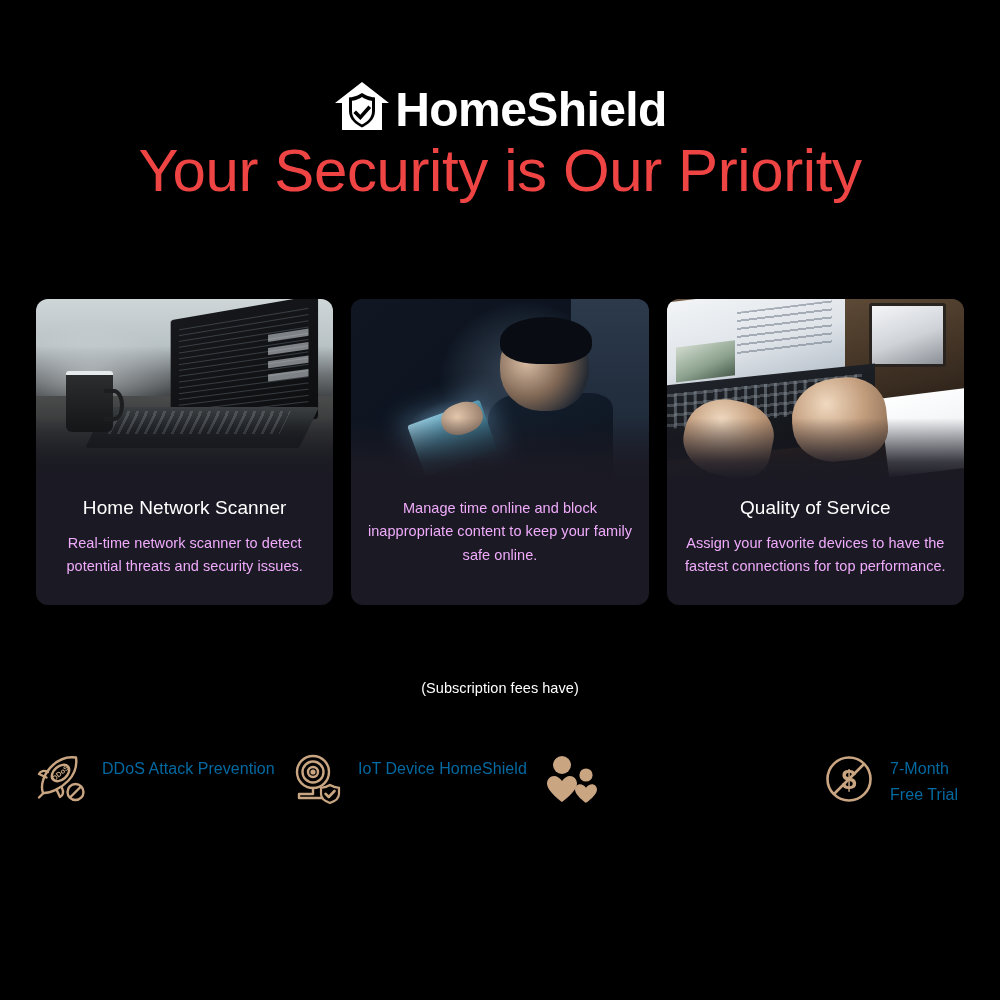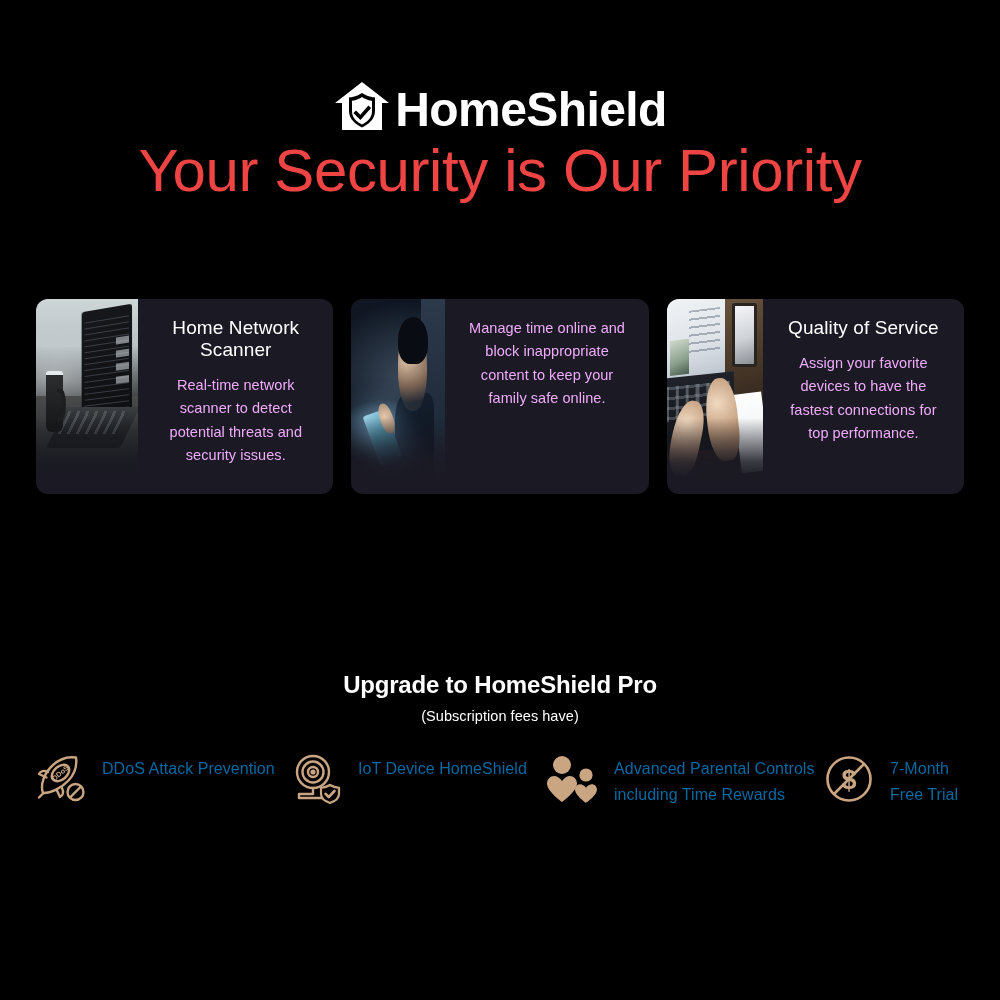--- a/index.html
+++ b/index.html
@@ -27,21 +27,21 @@
     font-weight:normal; letter-spacing:-0.4px; line-height:1.1;
   }
 
   
   .cards {
     position:absolute; top:299px; left:36px;
     width:928px; display:flex; gap:18px;
   }
   .card {
     width:333px; border-radius:12px; overflow:hidden;
-    background:#1b1a24; display:flex; flex-direction:row;
+    background:#1b1a24; display:flex; flex-direction:column;
   }
   .card-photo { position:relative; width:100%; height:180px; overflow:hidden; }
 
   
   .photo-laptop {
     background:
       radial-gradient(ellipse 120px 70px at 18% 42%, rgba(225,230,232,.50), transparent 70%),
       linear-gradient(180deg,#cfd6d8 0%,#b9c2c5 26%,#6d7275 42%,#2d3032 60%,#1a1c1d 100%);
   }
   .photo-laptop .desk {
@@ -269,21 +269,20 @@
         <div class="photo-fade"></div>
       </div>
       <div class="card-body">
         <div class="card-title">Quality of Service</div>
         <div class="card-desc">Assign your favorite devices to have the fastest connections for top performance.</div>
       </div>
     </div>
   </div>
 
   <div class="pro">
-    <div class="pro-title">Upgrade to HomeShield Pro</div>
     <div class="pro-sub">(Subscription fees have)</div>
   </div>
 
   <div class="perks">
 
     <div class="perk">
       <span>
         <svg class="perk-icon" viewBox="0 0 54 54" xmlns="http://www.w3.org/2000/svg">
           <g fill="none" stroke="#c9a582" stroke-width="2.4" stroke-linejoin="round" stroke-linecap="round">
             <path d="M9 41 C6 33 10 21 19 13 C26 6.5 35 4.5 42 5.5 C43 12.5 41 21.5 34.5 28.5 C26.5 37 15.5 41.5 9 41 Z"></path>
@@ -323,21 +322,20 @@
       <span>
         <svg class="perk-icon" viewBox="0 0 54 54" xmlns="http://www.w3.org/2000/svg">
           <g fill="#c9a582">
             <circle cx="16" cy="13" r="9"></circle>
             <path d="M16 50 C16 50 1 39.5 1 31.5 C1 27 4.5 24 8 24 C11 24 14 26 16 29 C18 26 21 24 24 24 C27.5 24 31 27 31 31.5 C31 39.5 16 50 16 50 Z"></path>
             <circle cx="40" cy="23" r="6.6"></circle>
             <path d="M40 51 C40 51 29 43.5 29 37.6 C29 34.3 31.5 32.2 34 32.2 C36.2 32.2 38.6 33.6 40 35.8 C41.4 33.6 43.8 32.2 46 32.2 C48.5 32.2 51 34.3 51 37.6 C51 43.5 40 51 40 51 Z"></path>
           </g>
         </svg>
       </span>
-      <div class="perk-text">Advanced Parental Controls including Time Rewards</div>
     </div>
 
     <div class="perk">
       <span>
         <svg class="perk-icon" viewBox="0 0 54 54" xmlns="http://www.w3.org/2000/svg">
           <circle cx="27" cy="27" r="21.5" fill="none" stroke="#c9a582" stroke-width="2.6"></circle>
           <line x1="12.5" y1="41.5" x2="41.5" y2="12.5" stroke="#c9a582" stroke-width="2.6" stroke-linecap="round"></line>
           <text x="27" y="37" fill="#c9a582" font-family="'Liberation Sans',sans-serif" font-size="27" font-weight="bold" text-anchor="middle">$</text>
         </svg>
       </span>

